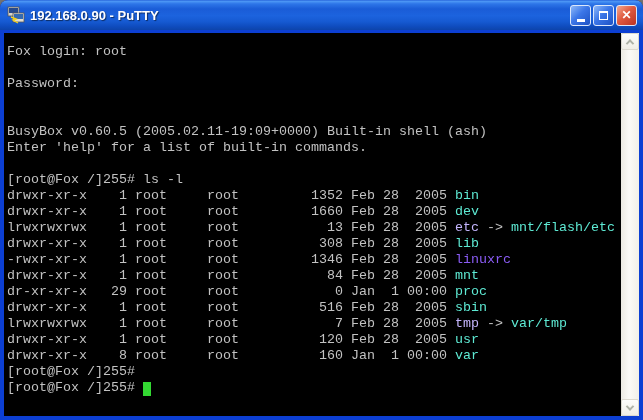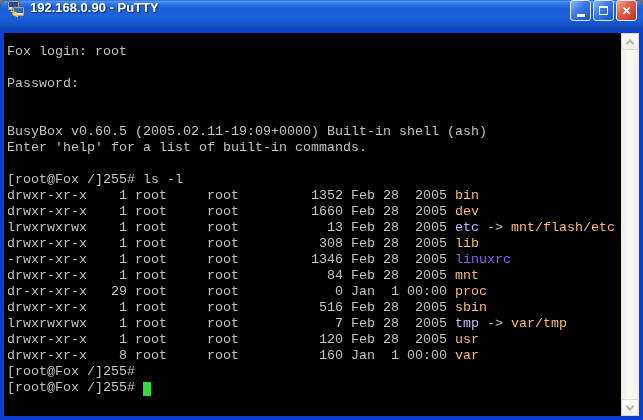--- a/index.html
+++ b/index.html
@@ -9,21 +9,21 @@
     background:#0c3fd3;
     border-radius:8px 8px 0 0;
     overflow:hidden;
     position:relative;
     font-family:"Liberation Sans", sans-serif;
     box-shadow:0 2px 6px rgba(0,0,0,.4);
   }
   
   .titlebar {
     height:30px;
-    display:flex; align-items:flex-start;
+    display:flex; align-items:center;
     padding:0 6px 0 7px;
     background:linear-gradient(180deg,
       #2a67dc 0%, #4a94f4 5%, #2d75e8 13%, #1a5cd7 30%,
       #1c63de 52%, #165ad2 72%, #0f4cbe 88%, #0d44ab 100%);
     border-radius:8px 8px 0 0;
   }
   .titlebar-icon { width:18px; height:18px; margin-right:5px; flex:0 0 auto; }
   .title-text {
     color:#fff; font-size:13px; font-weight:bold;
     text-shadow:1px 1px 1px rgba(0,0,0,.55);
@@ -51,21 +51,21 @@
   }
   .term-output {
     padding:11px 0 0 3px;
     font-family:"Liberation Mono","DejaVu Sans Mono",monospace;
     font-size:13.333px;
     line-height:16px;
     color:#c2c2c2;
     white-space:pre;
   }
   .tline { height:16px; white-space:pre; }
-  .c-blue { color:#fdba74; }
+  .c-blue { color:#5eead4; }
   .c-cyan { color:#c4b5fd; }
   .c-green { color:#8b5cf6; }
   .cursor {
     display:inline-block; width:8px; height:14px;
     background:#33d832; vertical-align:-2px;
   }
   
   .scrollbar {
     position:absolute; top:0; right:0; bottom:0; width:18px;
     background:linear-gradient(90deg,#eceae3 0%, #fbfaf7 45%, #f1efe8 100%);

